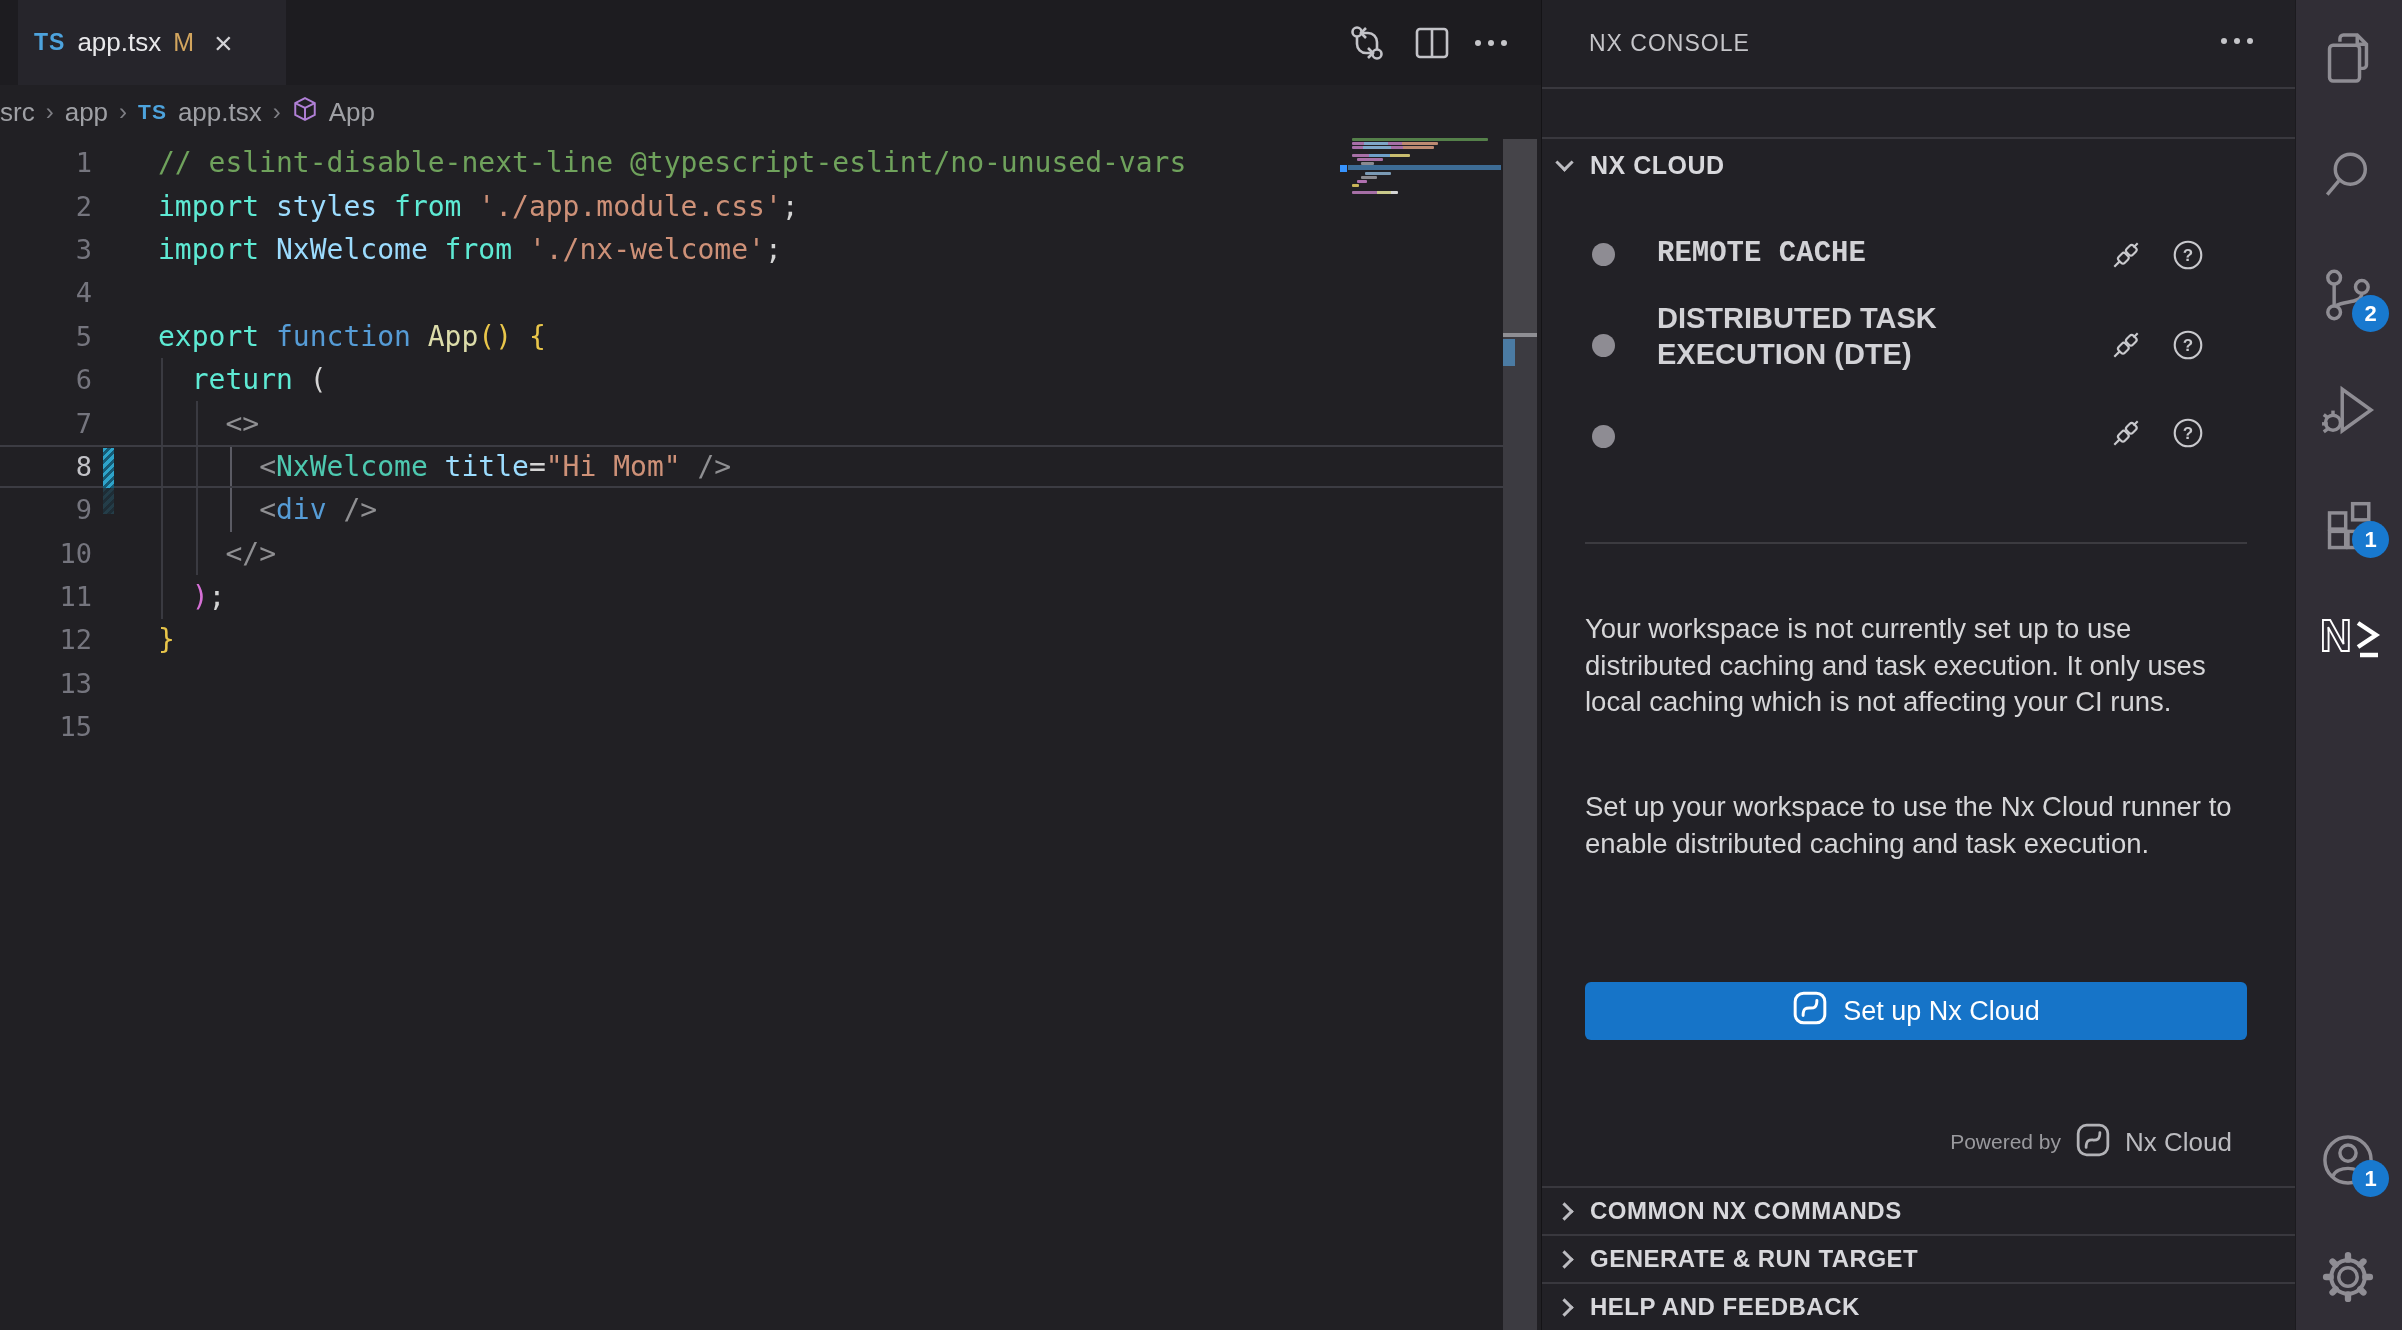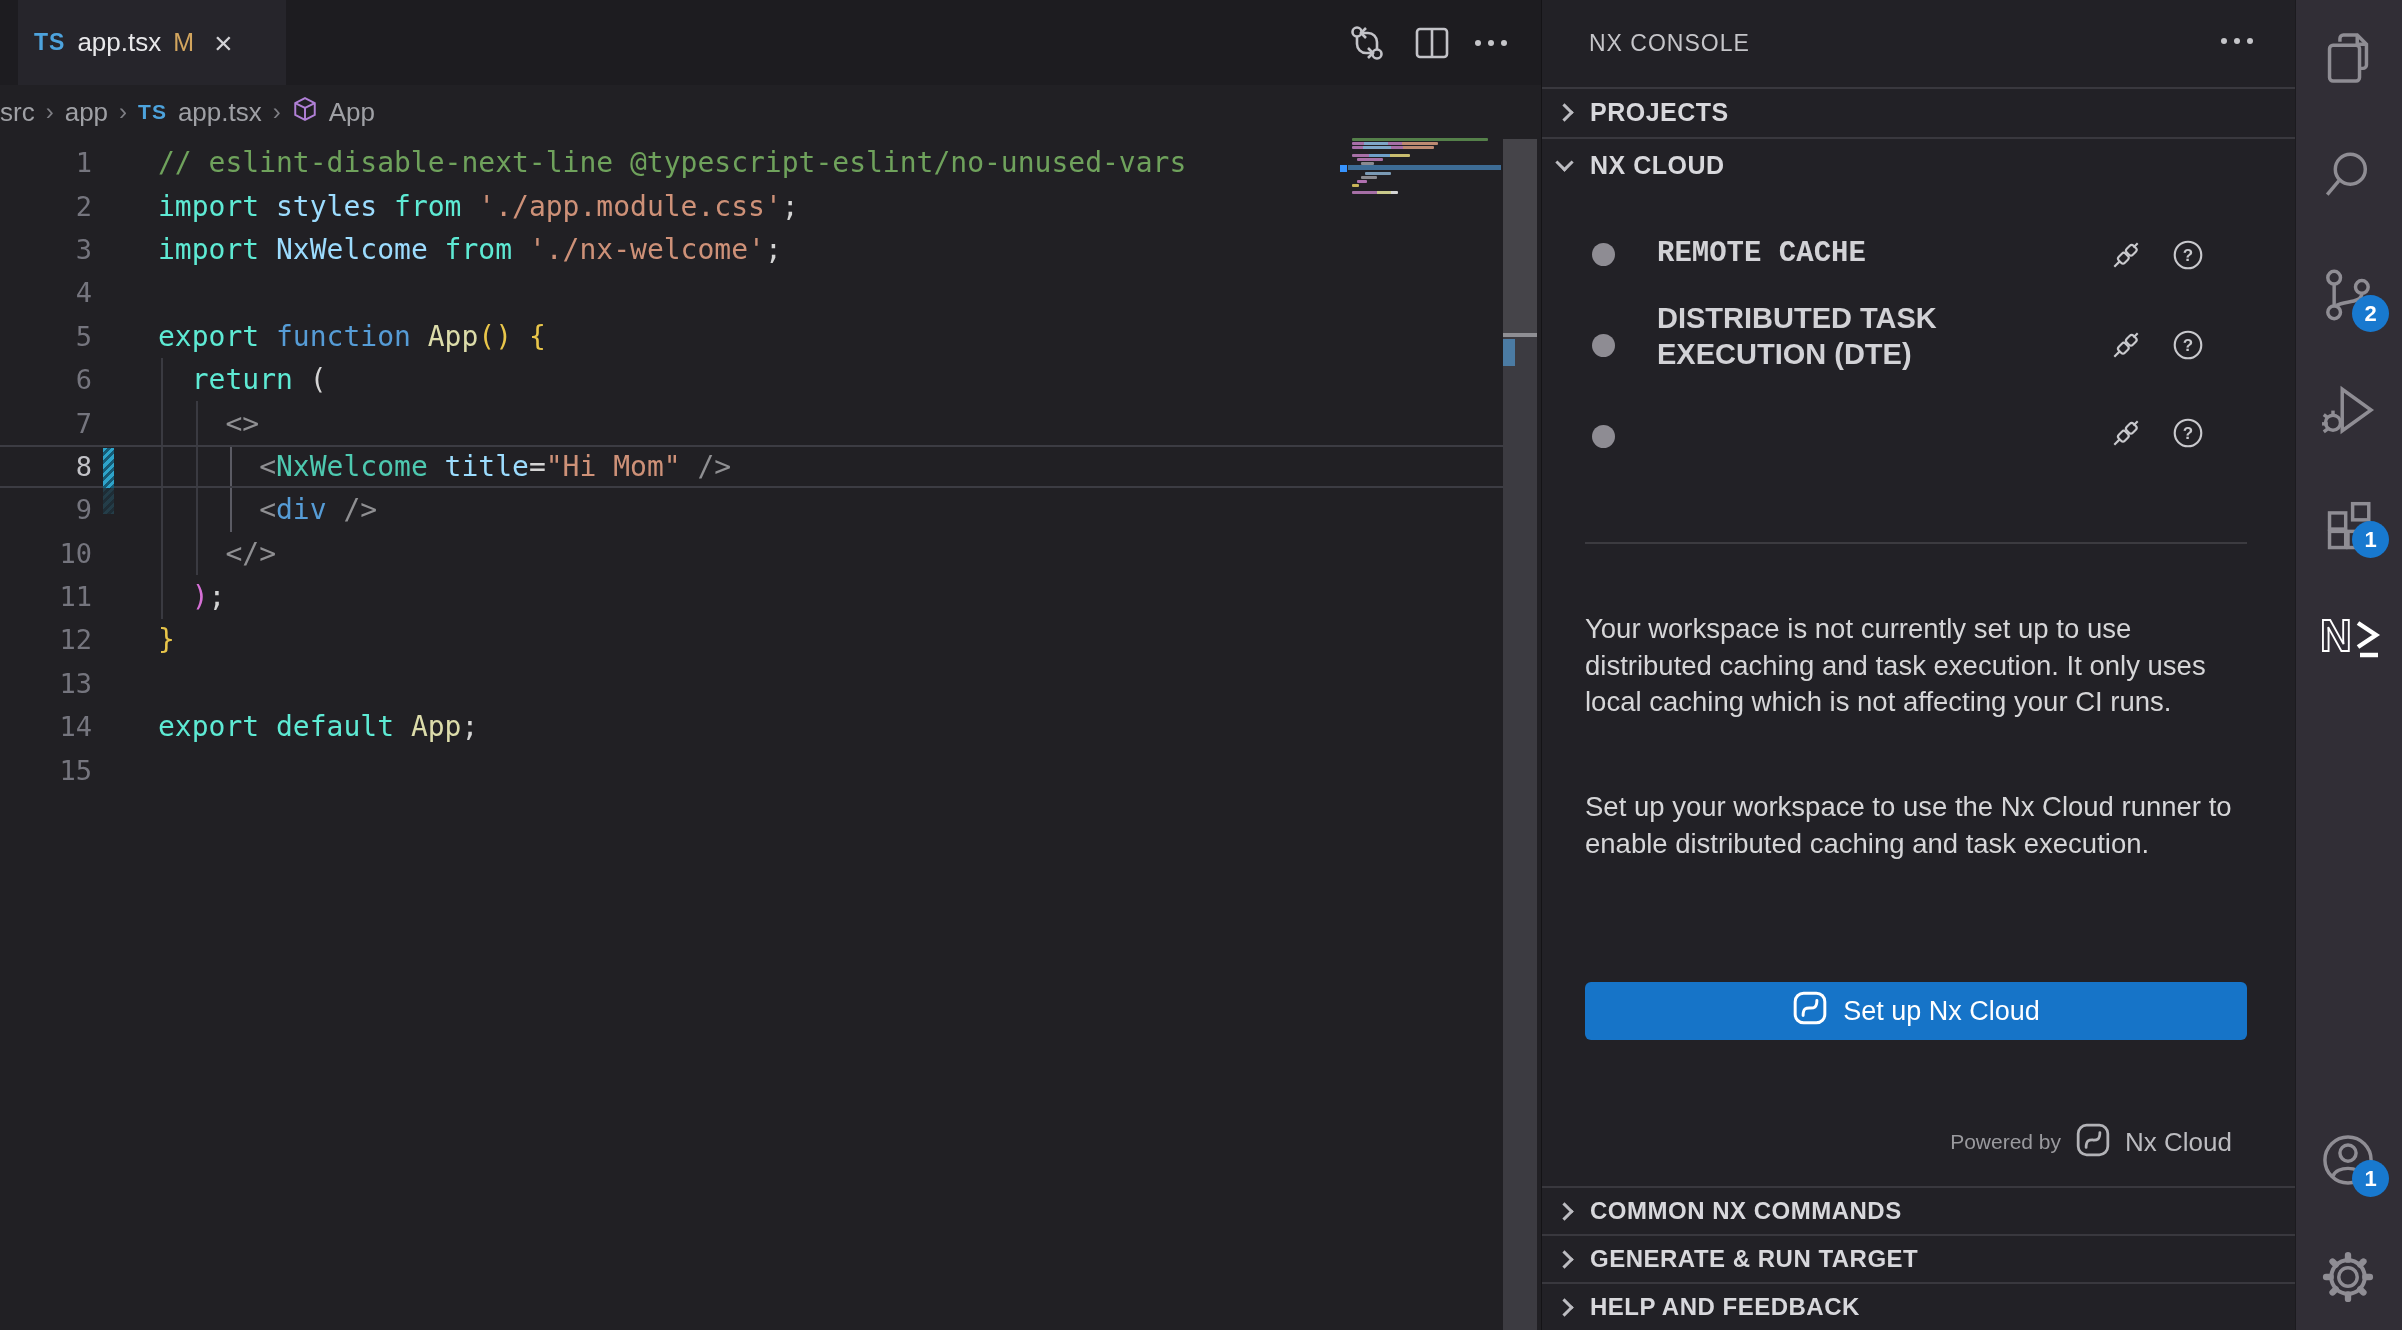--- a/index.html
+++ b/index.html
@@ -209,24 +209,20 @@
     </div>
     <div class="line">
       <span class="num">12</span>
       <span class="txt"><span class="c-gold">}</span></span>
     </div>
     <div class="line">
       <span class="num">13</span>
       <span class="txt"></span>
     </div>
     <div class="line">
-      <span class="num">14</span>
-      <span class="txt"><span class="c-kw">export</span><span class="c-plain"> </span><span class="c-kw">default</span><span class="c-plain"> </span><span class="c-fn">App</span><span class="c-plain">;</span></span>
-    </div>
-    <div class="line">
       <span class="num">15</span>
       <span class="txt"></span>
     </div>
   </div>
 
   <div class="minimap">
     <div class="mm-row" style="left:4px; top:2px;  width:136px; background:#55804a;"></div>
     <div class="mm-row" style="left:4px; top:6px;  width:86px;  background:linear-gradient(90deg,#a66fa6 0 14%,#7fa6c9 14% 42%,#a66fa6 42% 58%,#bd8a72 58% 100%);"></div>
     <div class="mm-row" style="left:4px; top:10px; width:82px;  background:linear-gradient(90deg,#a66fa6 0 14%,#7fa6c9 14% 48%,#a66fa6 48% 62%,#bd8a72 62% 100%);"></div>
     <div class="mm-row" style="left:4px; top:18px; width:58px;  background:linear-gradient(90deg,#a66fa6 0 30%,#6f9fc9 30% 65%,#c9bd6f 65% 100%);"></div>
@@ -252,24 +248,20 @@
   <div class="panel-header">
     <span class="panel-title">NX CONSOLE</span>
     <span class="dots">
         <i></i>
         <i></i>
         <i></i>
       </span>
   </div>
   <div class="hdiv" style="top:87px;"></div>
 
-  <div class="sect-row" style="top:88px; height:49px;">
-    <span class="chev right"></span>
-    <span class="sect-label">PROJECTS</span>
-  </div>
   <div class="hdiv" style="top:137px;"></div>
 
   <div class="sect-row" style="top:139px; height:52px;">
     <span class="chev down"></span>
     <span class="sect-label">NX CLOUD</span>
   </div>
 
   <div class="nxc-item" style="top:226px; height:58px;">
     <span class="nxc-dot" style="top:17px;"></span>
     <span class="nxc-label" style="top:10px;font-family:Liberation Mono, monospace;">REMOTE CACHE</span>

